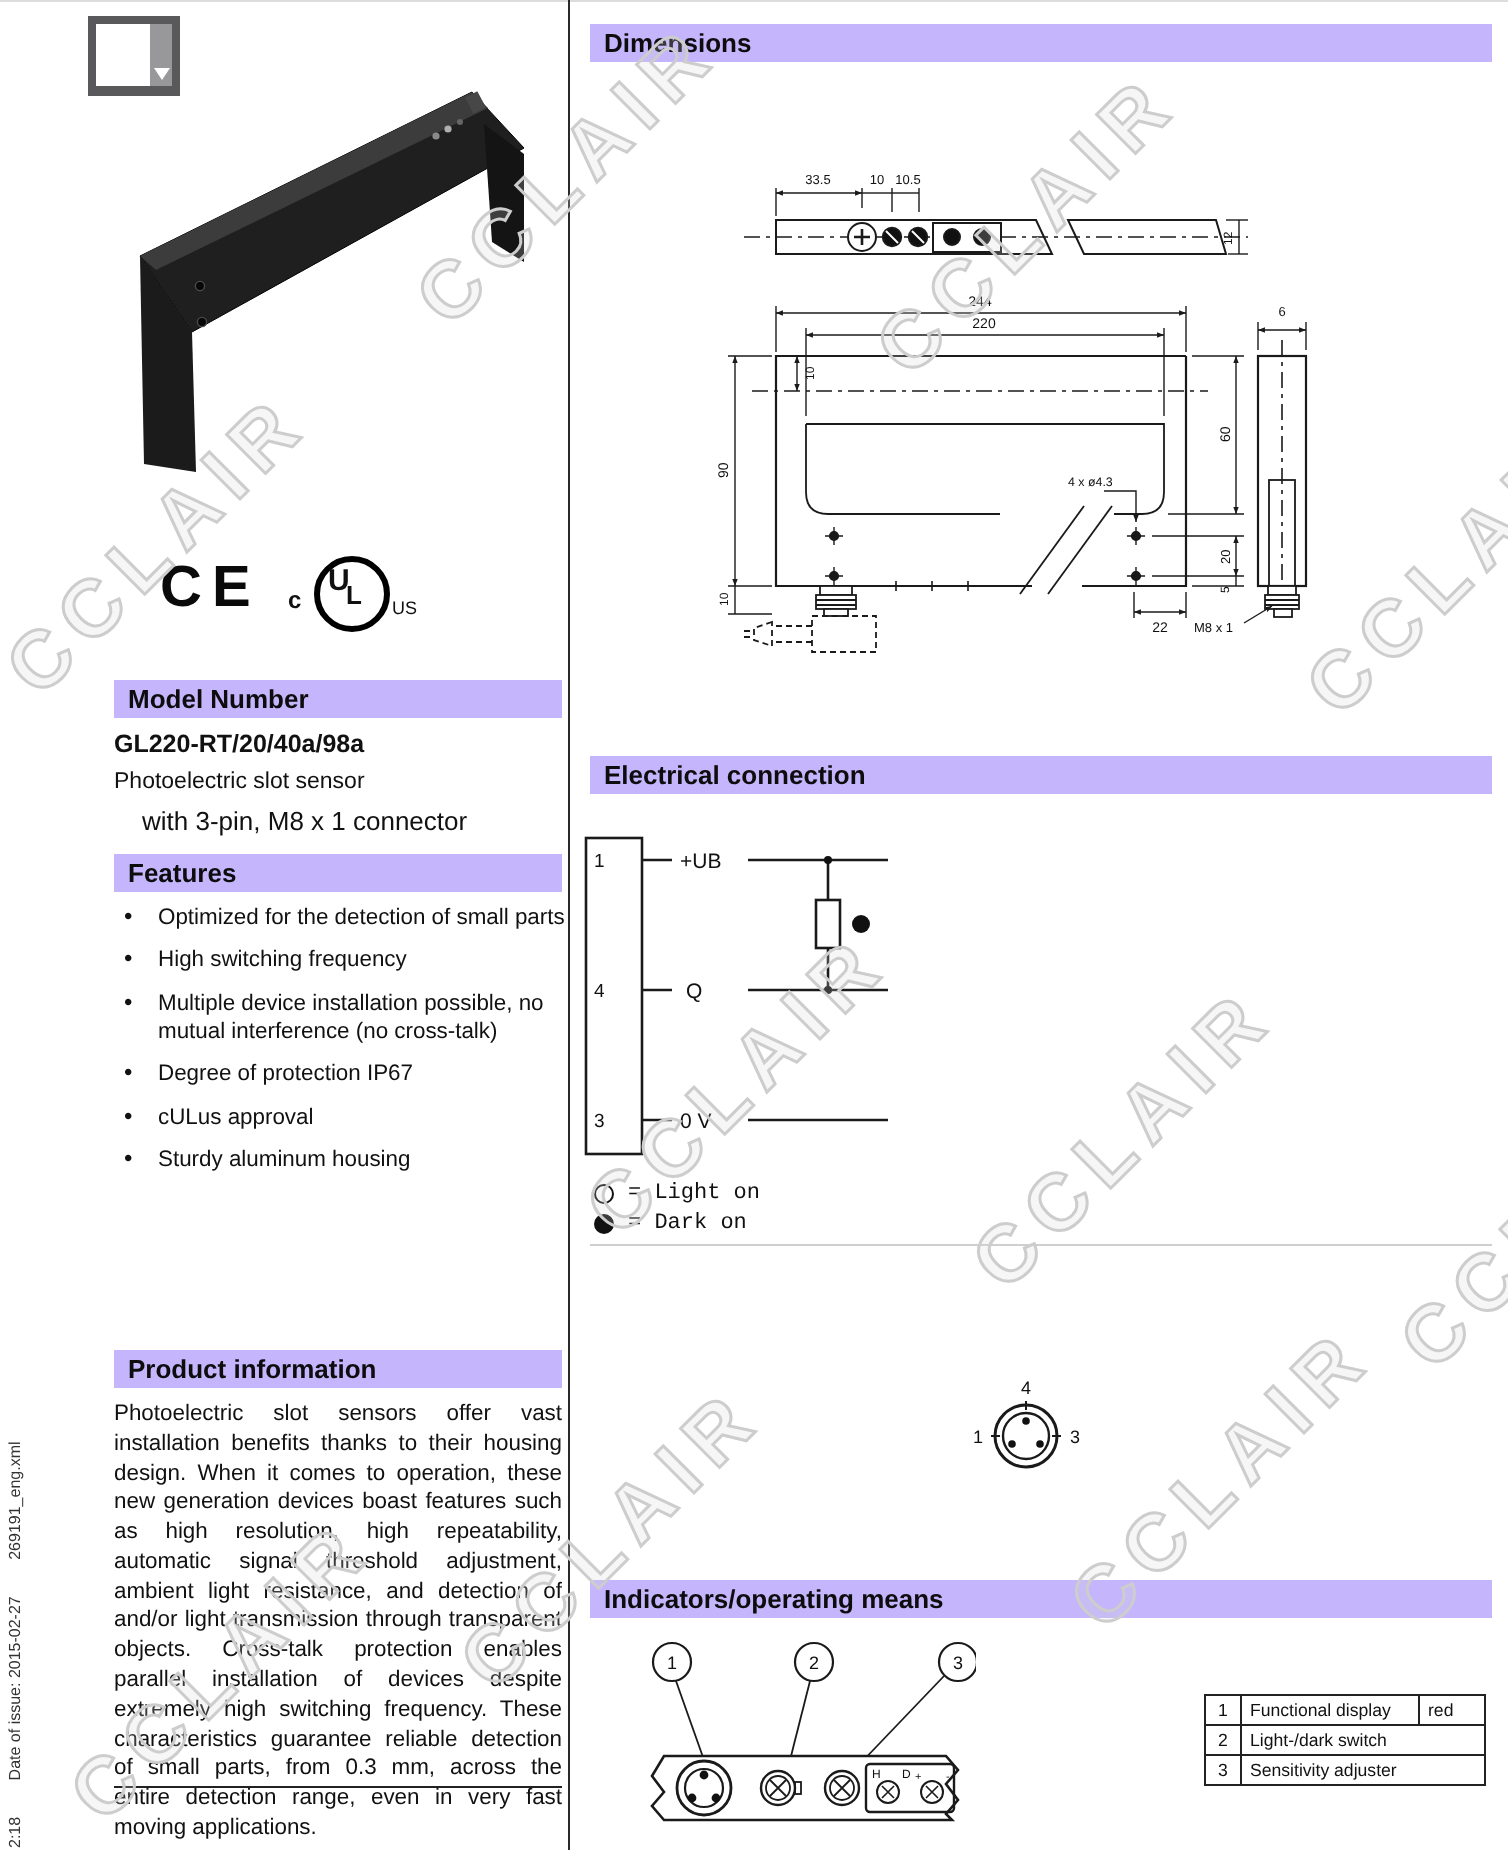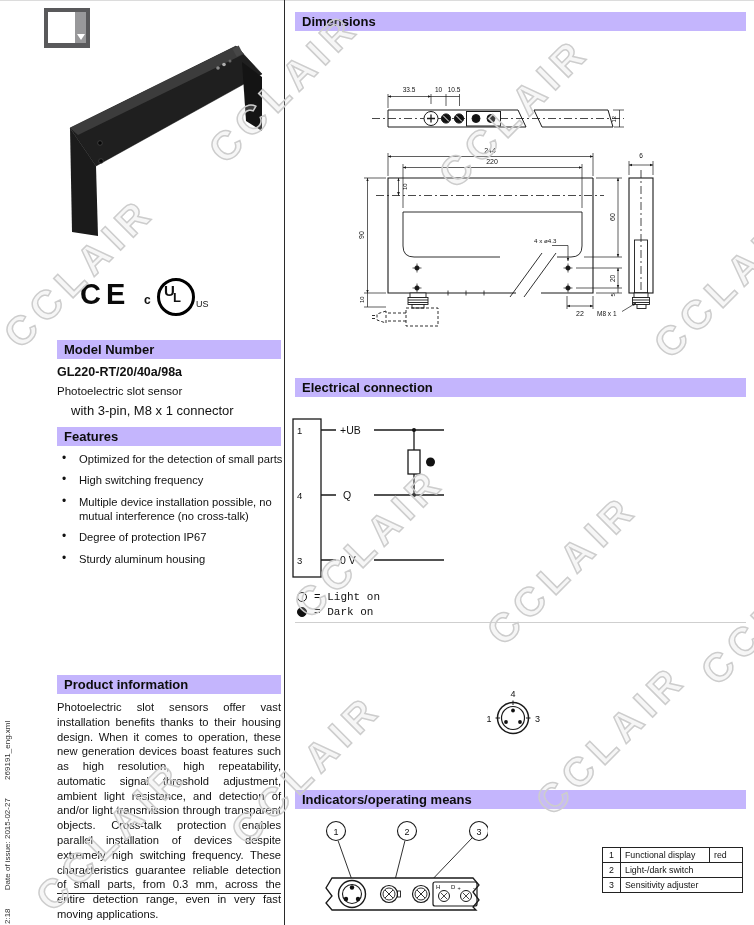--- a/index.html
+++ b/index.html
@@ -104,20 +104,21 @@
   <div class="model-num">GL220-RT/20/40a/98a</div>
   <div class="model-l1">Photoelectric slot sensor</div>
   <div class="model-l2">with 3-pin, M8 x 1 connector</div>
 
   <div class="bar bar-left" style="top:427px">Features</div>
   <ul class="features">
     <li>Optimized for the detection of small parts</li>
     <li>High switching frequency</li>
     <li>Multiple device installation possible, no mutual interference (no cross-talk)</li>
     <li>Degree of protection IP67</li>
+    <li>cULus approval</li>
     <li>Sturdy aluminum housing</li>
   </ul>
 
   <div class="bar bar-left" style="top:675px">Product information</div>
   <div class="prodinfo">Photoelectric slot sensors offer vast installation benefits thanks to their housing design. When it comes to operation, these new generation devices boast features such as high resolution, high repeatability, automatic signal threshold adjustment, ambient light resistance, and detection of and/or light transmission through transparent objects. Cross-talk protection enables parallel installation of devices despite extremely high switching frequency. These characteristics guarantee reliable detection of small parts, from 0.3 mm, across the entire detection range, even in very fast moving applications.</div>
   <div class="leftcol-bottomline"></div>
 
   <div class="bar bar-right" style="top:12px">Dimensions</div>
   <div class="bar bar-right" style="top:378px">Electrical connection</div>
   <div class="bar bar-right" style="top:790px">Indicators/operating means</div>

